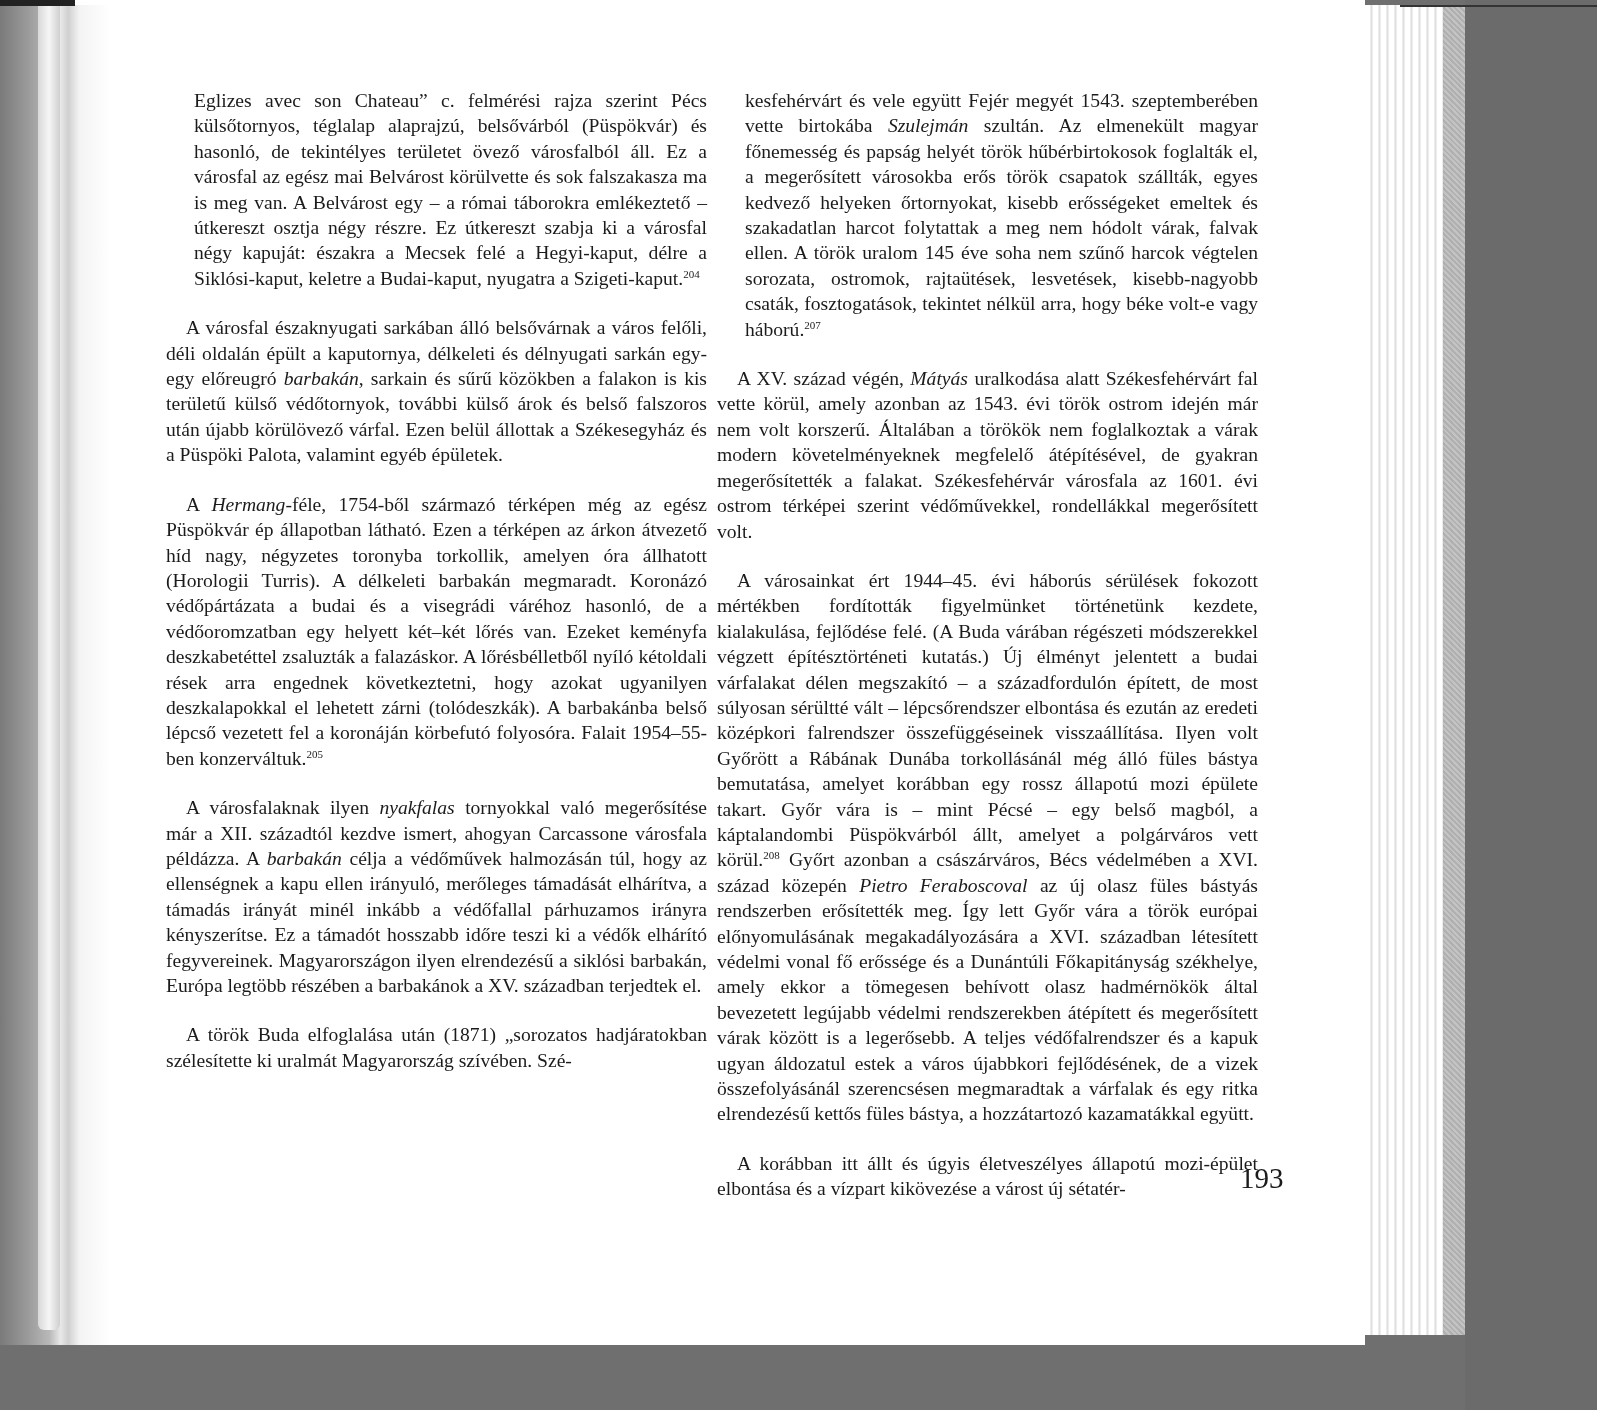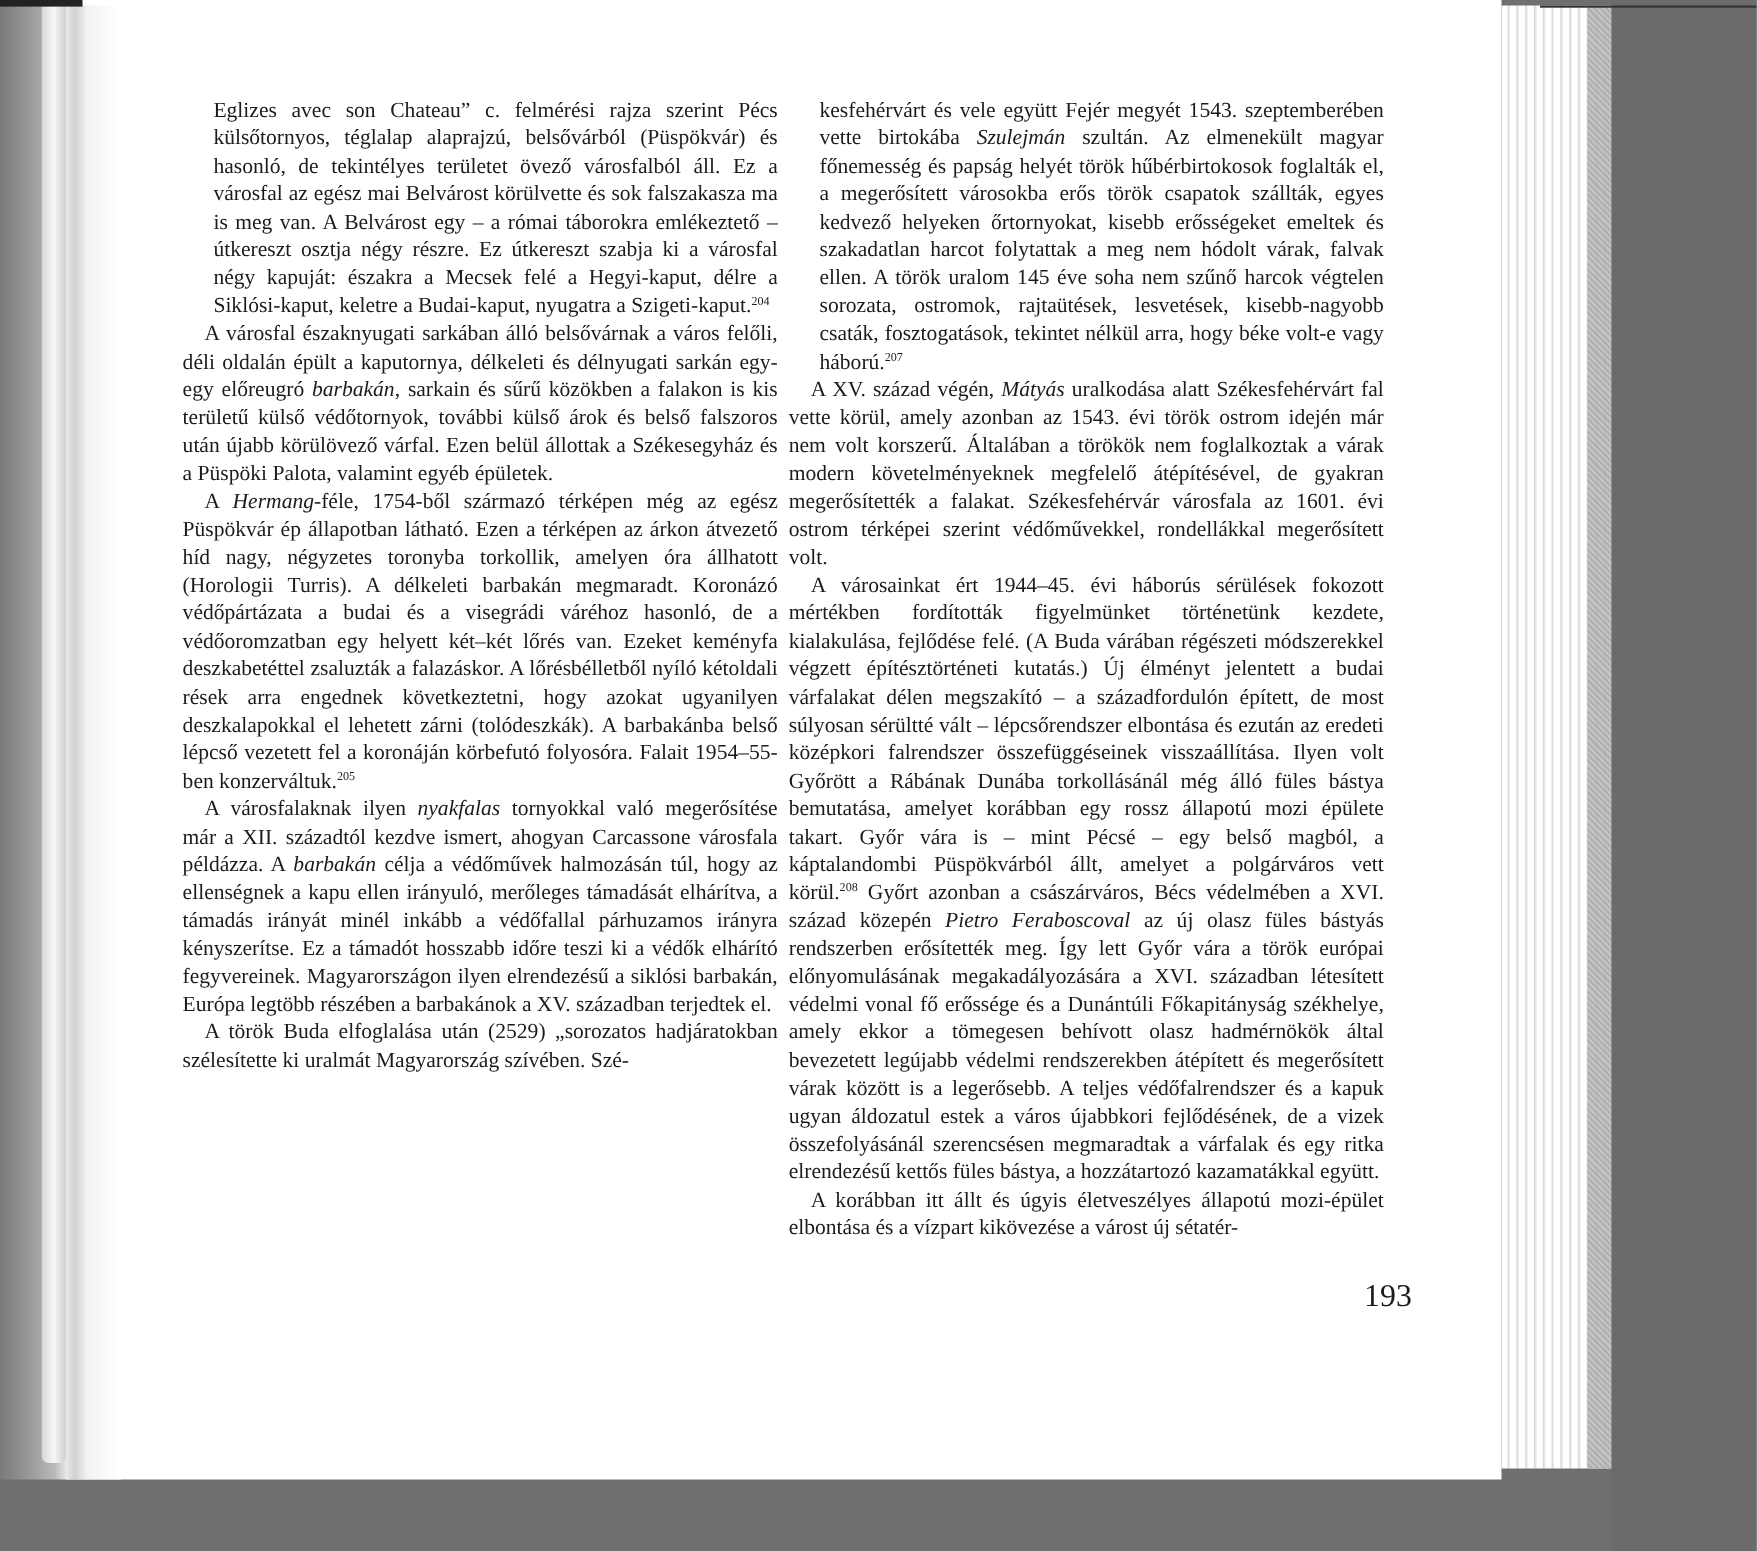--- a/index.html
+++ b/index.html
@@ -40,21 +40,21 @@
     position: absolute; left: 1400px; top: 5px; width: 197px; height: 2px; background: #333;
   }
   .col {
     position: absolute; top: 88px; width: 541px;
     font-size: 19.6px; line-height: 25.4px; color: #1b1b1b;
     text-align: justify;
   }
   .col.left { left: 166px; }
   .col.right { left: 717px; width: 541px; }
   .col p { margin: 0; }
-  .col p.indent { text-indent: 20px; }
+  .col p.indent { text-indent: 20px; margin-top: 24px; }
   .col p.noindent { text-indent: 0; margin-left: 28px; }
   sup { font-size: 11px; line-height: 0; vertical-align: 7px; }
   .page-number {
     position: absolute; left: 1240px; top: 1162px;
     font-size: 29px; color: #1b1b1b;
   }
   em { }
 </style>
 </head>
 <body>
@@ -68,21 +68,21 @@
     <div class="gilt"></div>
   </div>
 <div class="right-bg"></div>
 <div class="top-line"></div>
 
 <div class="col left">
     <p class="noindent"><span>Eglizes avec son Chateau” c. felmérési rajza szerint Pécs külsőtornyos, téglalap alaprajzú, belsővárból (Püspökvár) és hasonló, de tekintélyes területet övező városfalból áll. Ez a városfal az egész mai Belvárost körülvette és sok falszakasza ma is meg van. A Belvárost egy – a római táborokra emlékeztető – útkereszt osztja négy részre. Ez útkereszt szabja ki a városfal négy kapuját: északra a Mecsek felé a Hegyi-kaput, délre a Siklósi-kaput, keletre a Budai-kaput, nyugatra a Szigeti-kaput.</span><sup>204</sup></p>
     <p class="indent"><span>A városfal északnyugati sarkában álló belsővárnak a város felőli, déli oldalán épült a kaputornya, délkeleti és délnyugati sarkán egy-egy előreugró </span><em>barbakán</em><span>, sarkain és sűrű közökben a falakon is kis területű külső védőtornyok, további külső árok és belső falszoros után újabb körülövező várfal. Ezen belül állottak a Székesegyház és a Püspöki Palota, valamint egyéb épületek.</span></p>
     <p class="indent"><span>A </span><em>Hermang</em><span>-féle, 1754-ből származó térképen még az egész Püspökvár ép állapotban látható. Ezen a térképen az árkon átvezető híd nagy, négyzetes toronyba torkollik, amelyen óra állhatott (Horologii Turris). A délkeleti barbakán megmaradt. Koronázó védőpártázata a budai és a visegrádi váréhoz hasonló, de a védőoromzatban egy helyett két–két lőrés van. Ezeket keményfa deszkabetéttel zsaluzták a falazáskor. A lőrésbélletből nyíló kétoldali rések arra engednek következtetni, hogy azokat ugyanilyen deszkalapokkal el lehetett zárni (tolódeszkák). A barbakánba belső lépcső vezetett fel a koronáján körbefutó folyosóra. Falait 1954–55-ben konzerváltuk.</span><sup>205</sup></p>
     <p class="indent"><span>A városfalaknak ilyen </span><em>nyakfalas</em><span> tornyokkal való megerősítése már a XII. századtól kezdve ismert, ahogyan Carcassone városfala példázza. A </span><em>barbakán</em><span> célja a védőművek halmozásán túl, hogy az ellenségnek a kapu ellen irányuló, merőleges támadását elhárítva, a támadás irányát minél inkább a védőfallal párhuzamos irányra kényszerítse. Ez a támadót hosszabb időre teszi ki a védők elhárító fegyvereinek. Magyarországon ilyen elrendezésű a siklósi barbakán, Európa legtöbb részében a barbakánok a XV. században terjedtek el.</span></p>
-    <p class="indent"><span>A török Buda elfoglalása után (2529) „sorozatos hadjáratokban szélesítette ki uralmát Magyarország szívében. Szé-</span></p>
+    <p class="indent"><span>A török Buda elfoglalása után (1871) „sorozatos hadjáratokban szélesítette ki uralmát Magyarország szívében. Szé-</span></p>
   </div>
 <div class="col right">
     <p class="noindent"><span>kesfehérvárt és vele együtt Fejér megyét 1543. szeptemberében vette birtokába </span><em>Szulejmán</em><span> szultán. Az elmenekült magyar főnemesség és papság helyét török hűbérbirtokosok foglalták el, a megerősített városokba erős török csapatok szállták, egyes kedvező helyeken őrtornyokat, kisebb erősségeket emeltek és szakadatlan harcot folytattak a meg nem hódolt várak, falvak ellen. A török uralom 145 éve soha nem szűnő harcok végtelen sorozata, ostromok, rajtaütések, lesvetések, kisebb-nagyobb csaták, fosztogatások, tekintet nélkül arra, hogy béke volt-e vagy háború.</span><sup>207</sup></p>
     <p class="indent"><span>A XV. század végén, </span><em>Mátyás</em><span> uralkodása alatt Székesfehérvárt fal vette körül, amely azonban az 1543. évi török ostrom idején már nem volt korszerű. Általában a törökök nem foglalkoztak a várak modern követelményeknek megfelelő átépítésével, de gyakran megerősítették a falakat. Székesfehérvár városfala az 1601. évi ostrom térképei szerint védőművekkel, rondellákkal megerősített volt.</span></p>
     <p class="indent"><span>A városainkat ért 1944–45. évi háborús sérülések fokozott mértékben fordították figyelmünket történetünk kezdete, kialakulása, fejlődése felé. (A Buda várában régészeti módszerekkel végzett építésztörténeti kutatás.) Új élményt jelentett a budai várfalakat délen megszakító – a századfordulón épített, de most súlyosan sérültté vált – lépcsőrendszer elbontása és ezután az eredeti középkori falrendszer összefüggéseinek visszaállítása. Ilyen volt Győrött a Rábának Dunába torkollásánál még álló füles bástya bemutatása, amelyet korábban egy rossz állapotú mozi épülete takart. Győr vára is – mint Pécsé – egy belső magból, a káptalandombi Püspökvárból állt, amelyet a polgárváros vett körül.</span><sup>208</sup><span> Győrt azonban a császárváros, Bécs védelmében a XVI. század közepén </span><em>Pietro Feraboscoval</em><span> az új olasz füles bástyás rendszerben erősítették meg. Így lett Győr vára a török európai előnyomulásának megakadályozására a XVI. században létesített védelmi vonal fő erőssége és a Dunántúli Főkapitányság székhelye, amely ekkor a tömegesen behívott olasz hadmérnökök által bevezetett legújabb védelmi rendszerekben átépített és megerősített várak között is a legerősebb. A teljes védőfalrendszer és a kapuk ugyan áldozatul estek a város újabbkori fejlődésének, de a vizek összefolyásánál szerencsésen megmaradtak a várfalak és egy ritka elrendezésű kettős füles bástya, a hozzátartozó kazamatákkal együtt.</span></p>
     <p class="indent"><span>A korábban itt állt és úgyis életveszélyes állapotú mozi-épület elbontása és a vízpart kikövezése a várost új sétatér-</span></p>
   </div>
 
 <div class="page-number">193</div>
 

